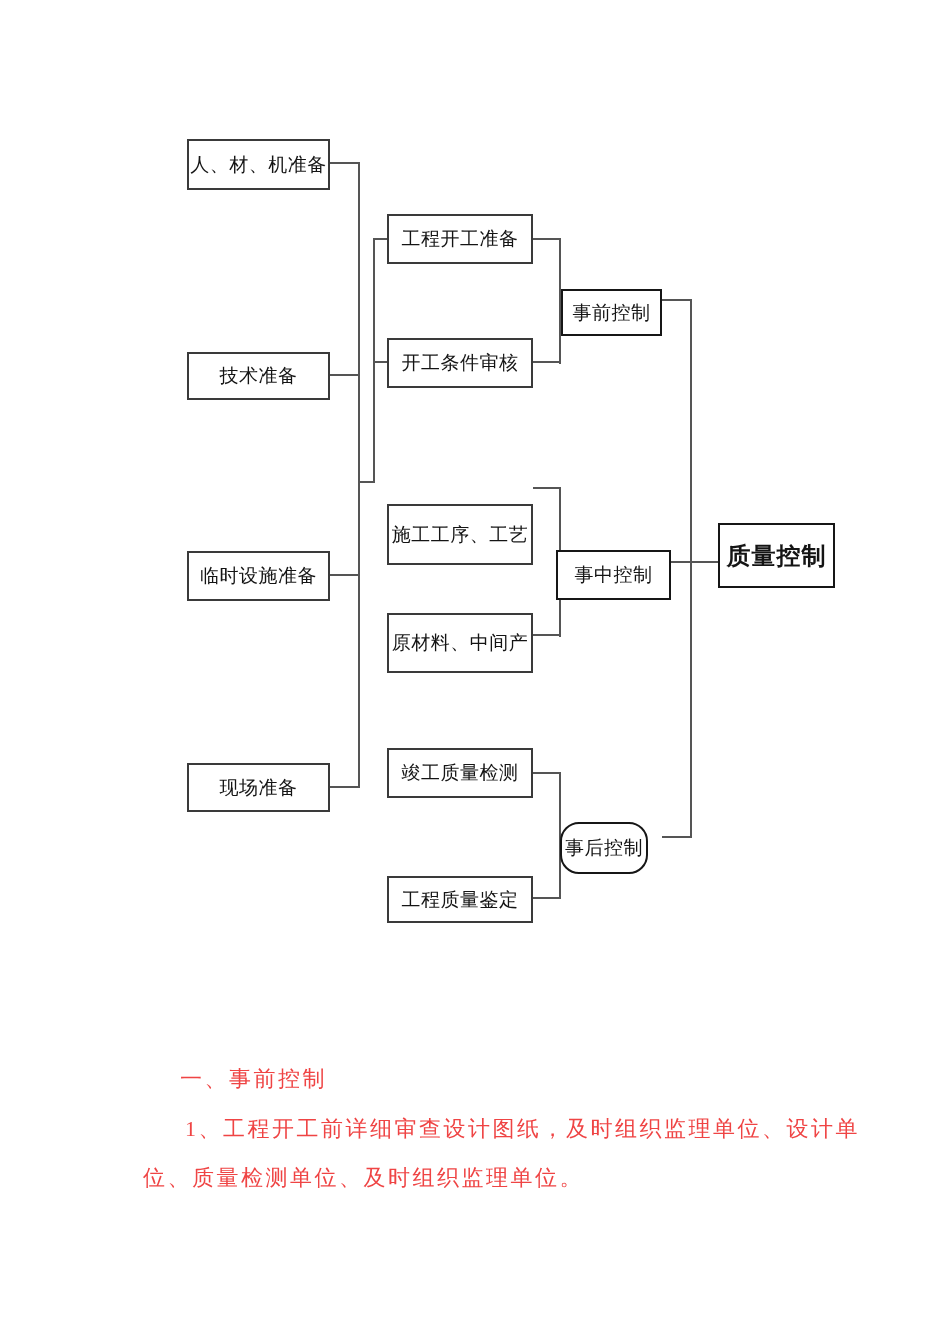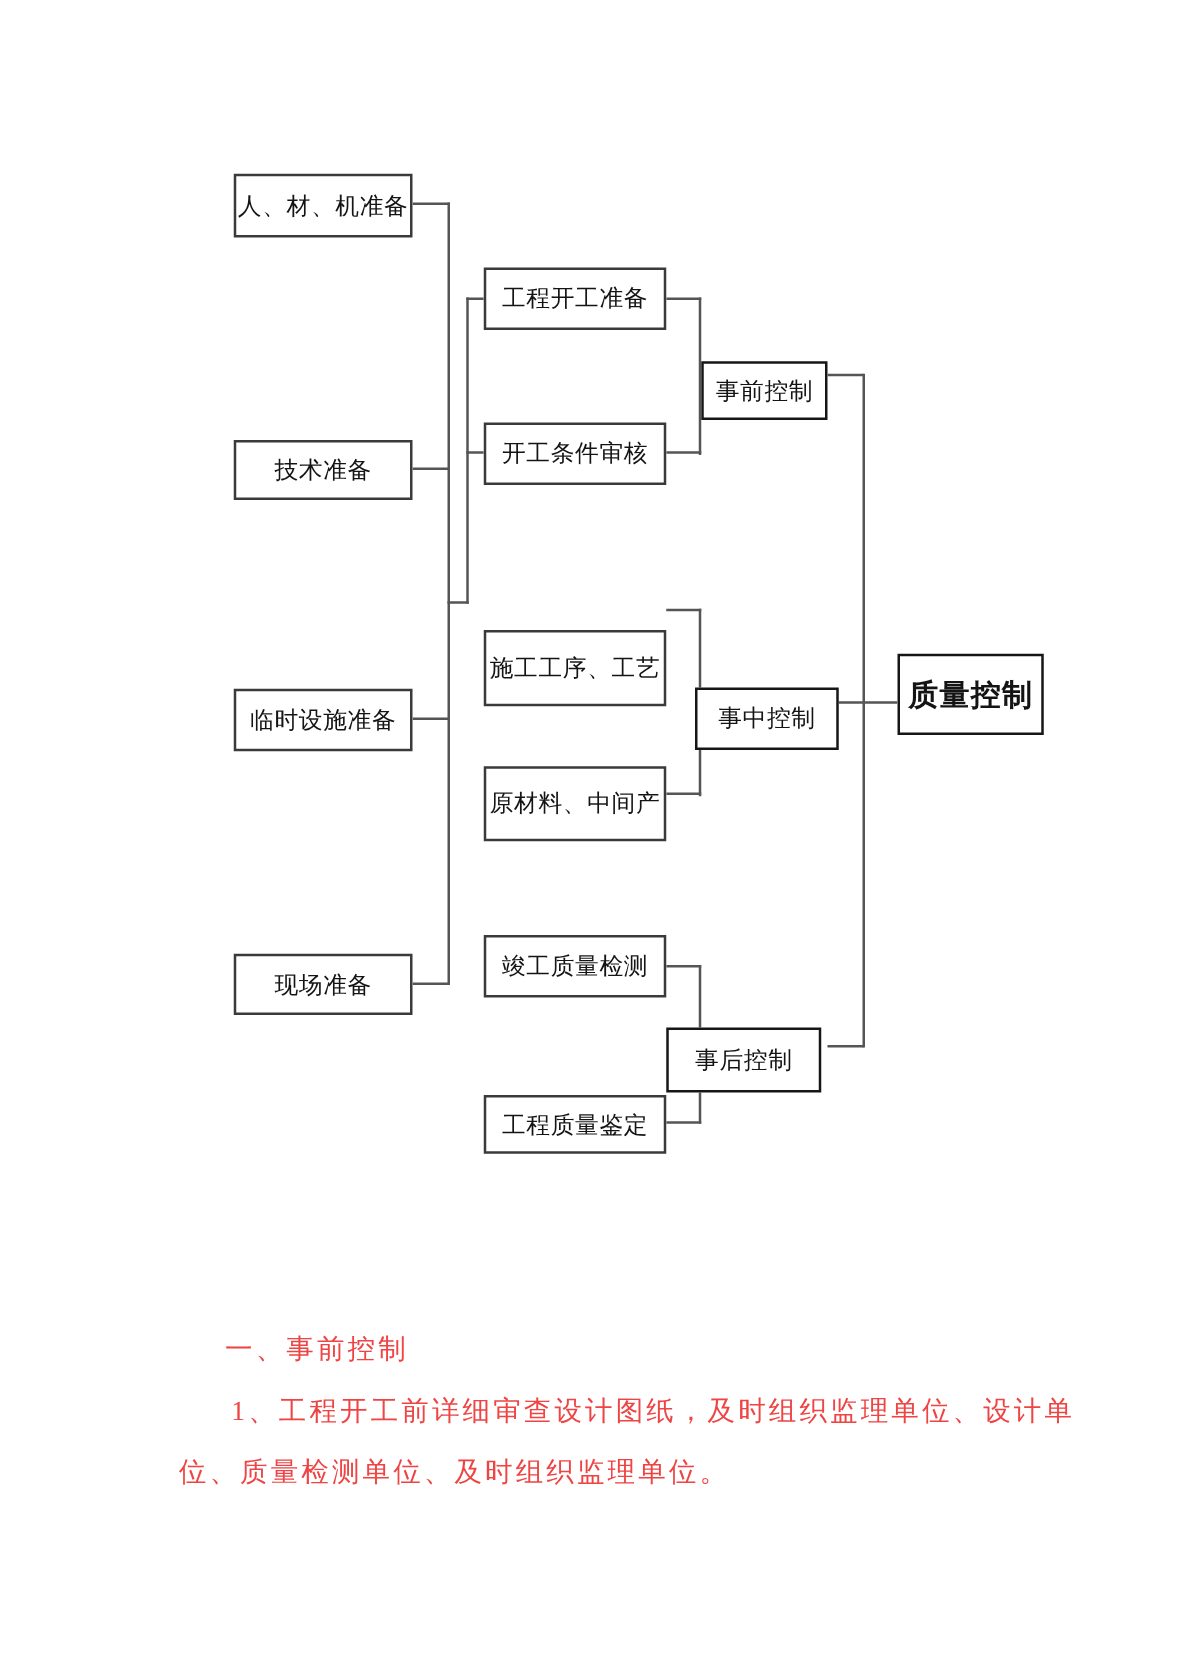--- a/index.html
+++ b/index.html
@@ -120,21 +120,21 @@
   <div class="fbox" style="left:387px;top:876px;width:146px;height:47px;">
     <span>工程质量鉴定</span>
   </div>
 
   <div class="fbox control" style="left:561px;top:277px;width:101px;height:47px;">
     <span>事前控制</span>
   </div>
   <div class="fbox control" style="left:556px;top:538px;width:115px;height:50px;">
     <span>事中控制</span>
   </div>
-  <div class="fbox control" style="left:533px;top:810px;width:124px;height:52px;">
+  <div class="fbox control" style="left:560px;top:810px;width:88px;height:52px;border-radius:19px;">
     <span>事后控制</span>
   </div>
 
   <div class="fbox result" style="left:718px;top:523px;width:117px;height:65px;font-family:Liberation Serif, serif;">
     <span>质量控制</span>
   </div>
 
   <div class="doc-text" style="left:180px;top:1066px;">一、事前控制</div>
   <div class="doc-text" style="left:185px;top:1116px;">1、工程开工前详细审查设计图纸，及时组织监理单位、设计单</div>
   <div class="doc-text" style="left:143px;top:1165px;">位、质量检测单位、及时组织监理单位。</div>

